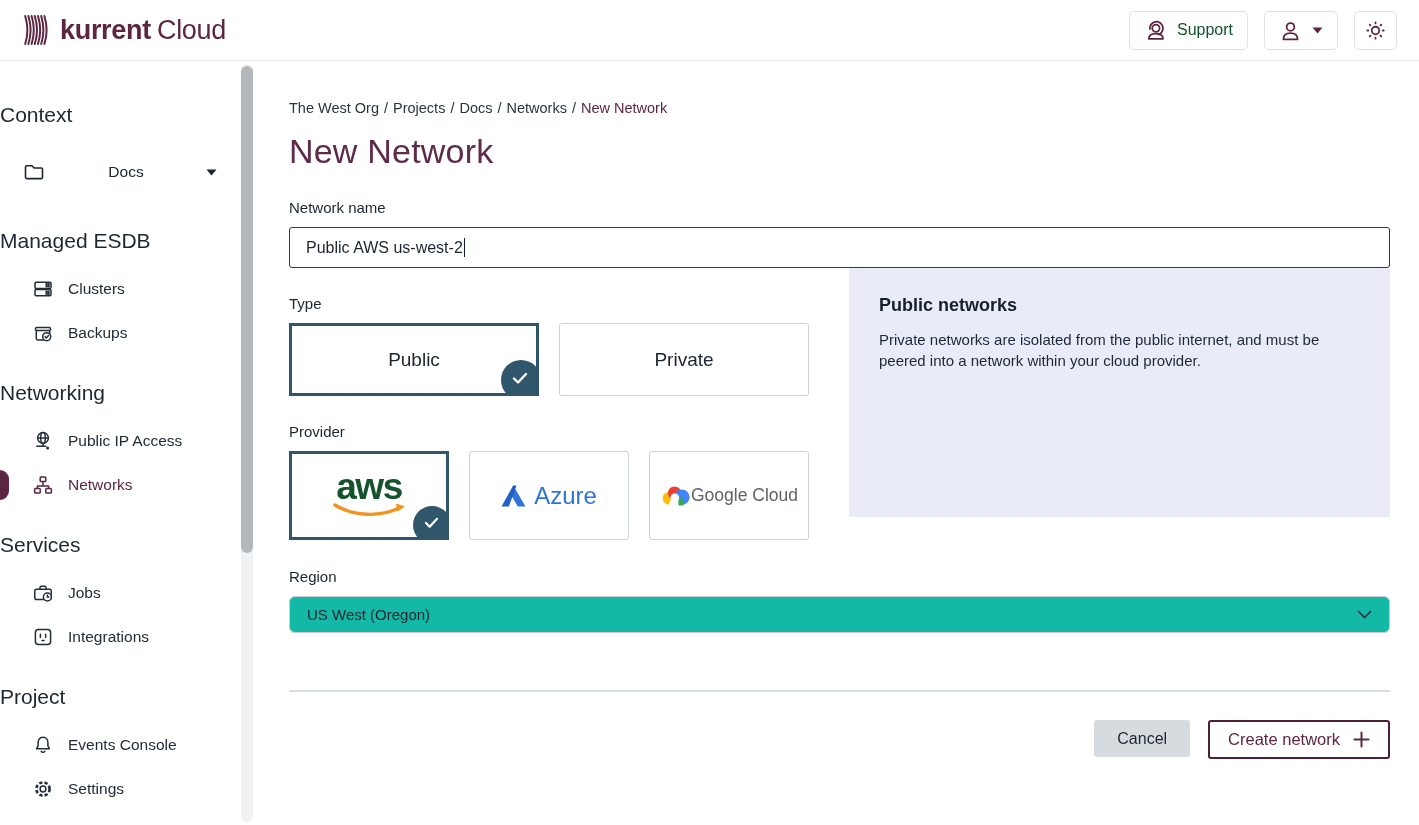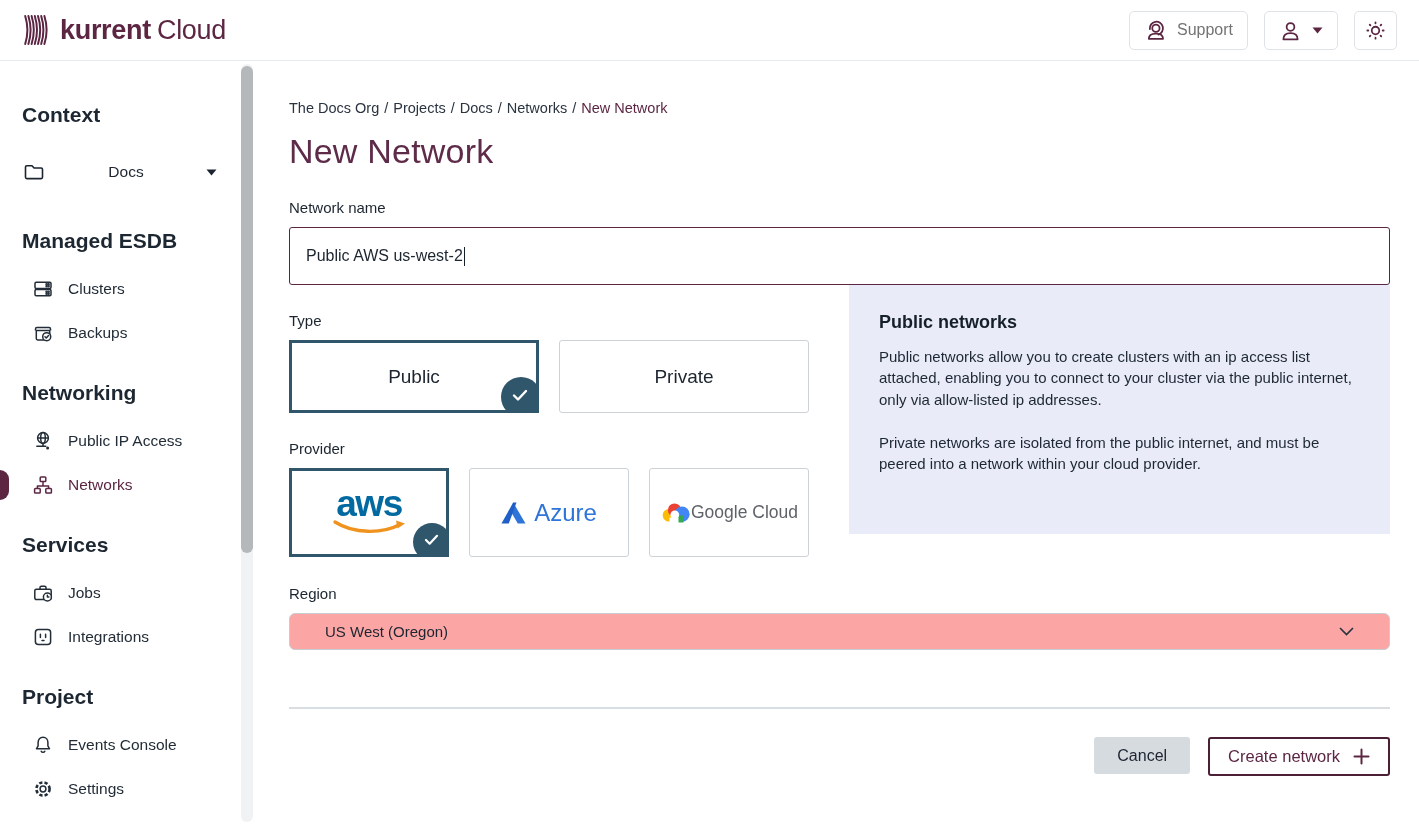--- a/index.html
+++ b/index.html
@@ -21,41 +21,41 @@
     background: #fff;
   }
   .logo { display: flex; align-items: center; gap: 9px; }
   .logo-text { font-size: 27px; color: #5c2643; letter-spacing: -0.3px; }
   .logo-text b { font-weight: 700; }
   .logo-text .light { font-weight: 400; margin-left: 6px; }
   .topbar-right { margin-left: auto; display: flex; align-items: center; gap: 16px; }
   .tb-btn {
     display: flex; align-items: center; gap: 10px;
     border: 1px solid #dfe3e7; border-radius: 5px;
-    background: #fff; color: #737373;
+    background: #fff; color: #14532d;
     height: 39px; padding: 0 14px;
     font-size: 16px; font-weight: 500; cursor: pointer;
     font-family: inherit;
   }
   .tb-btn svg { display: block; }
 
   
   .body-row { display: flex; flex: 1; min-height: 0; }
 
   
   .sidebar {
     width: 257px; flex: 0 0 257px;
     position: relative;
     padding-top: 42px;
     background: #fff;
     overflow: hidden;
   }
   .side-heading {
-    font-size: 21px; color: #1d2731; font-weight: 700;
-    padding-left: 22px; margin-bottom: 24px;
+    font-size: 21px; color: #1d2731; font-weight: 400;
+    margin-bottom: 24px;
   }
   .side-heading.mt { margin-top: 36px; }
   .context-select {
     margin: 0 40px 12px 22px;
     height: 42px; display: flex; align-items: center;
     cursor: pointer;
   }
   .context-select .lbl { flex: 1; text-align: center; font-size: 15.5px; color: #1c2530; }
   .side-item {
     display: flex; align-items: center; gap: 14px;
@@ -83,21 +83,21 @@
   .main { flex: 1; padding: 0 29px 0 32px; overflow: hidden; }
   .breadcrumb { margin-top: 39px; font-size: 14.5px; color: #2a3440; }
   .breadcrumb .sep { margin: 0 5px; }
   .breadcrumb .current { color: #5c2643; }
   .page-title {
     margin-top: 16px; font-size: 34px; font-weight: 500; color: #5e2b49;
     letter-spacing: 0.2px;
   }
   .field-label { margin-top: 28px; font-size: 15px; color: #1c2530; }
   .text-input {
-    margin-top: 11px; height: 58px; width: 100%;
+    margin-top: 11px; height: 41px; width: 100%;
     border: 1px solid #5c2643; border-radius: 3px;
     display: flex; align-items: center;
     padding: 0 16px; font-size: 16px; color: #1c2530;
     background: #fff; cursor: text;
   }
   .caret { display: inline-block; width: 1.5px; height: 19px; background: #15202b; margin-left: 1px; }
 
   .two-col { display: flex; align-items: flex-start; }
   .form-col { width: 520px; flex: 0 0 520px; }
   .cards-row { display: flex; gap: 20px; margin-top: 11px; }
@@ -111,41 +111,41 @@
   .type-card { width: 250px; height: 73px; font-size: 19px; color: #1c2530; }
   .provider-card { width: 160px; height: 89px; }
   .check-badge {
     position: absolute; right: -5px; bottom: -7px;
     width: 40px; height: 40px; border-radius: 50%;
     background: #30566b; display: flex; align-items: center; justify-content: center;
   }
   .check-badge svg { margin: -4px 2px 0 0; }
 
   .aws-logo { display: flex; flex-direction: column; align-items: center; line-height: 0.8; }
-  .aws-text { font-size: 37px; font-weight: 700; color: #0369a1; letter-spacing: -1.5px; }
+  .aws-text { font-size: 37px; font-weight: 700; color: #14532d; letter-spacing: -1.5px; }
   .azure-logo { display: flex; align-items: center; gap: 8px; }
   .azure-text { font-size: 24px; color: #2e74d9; }
   .google-logo { display: flex; align-items: center; gap: 0; }
   .google-text { font-size: 17.5px; color: #5f6368; }
 
   .info-panel {
     margin-left: auto; width: 541px;
     background: #e9ecf8; padding: 27px 30px 26px 30px;
     min-height: 249px;
   }
   .info-panel h3 { font-size: 18px; font-weight: 700; color: #16202b; margin-bottom: 13px; }
   .info-panel p { font-size: 15px; color: #1d2834; line-height: 1.42; margin-bottom: 22px; }
   .info-panel p:last-child { margin-bottom: 0; }
 
   .select-box {
     margin-top: 11px; height: 37px; width: 100%;
     border: 1px solid #c8cdd2; border-radius: 6px;
     display: flex; align-items: center;
-    padding: 0 35px; font-size: 15px; color: #1c2530;
-    background: #fca5a5; cursor: pointer;
+    padding: 0 17px; font-size: 15px; color: #1c2530;
+    background: #14b8a6; cursor: pointer;
   }
   .select-box .chev { margin-left: auto; display: flex; }
 
   .divider { margin-top: 57px; height: 2px; background: #d9dee3; }
   .footer-actions {
     margin-top: 28px; display: flex; justify-content: flex-end; gap: 18px;
   }
   .btn-cancel {
     background: #d6dbe0; color: #1c2530; border: none; border-radius: 3px;
     height: 37px; padding: 0 23px; font-size: 16px; cursor: pointer;
@@ -341,21 +341,21 @@
       </div>
 
       <div class="scroll-track">
         <div class="scroll-thumb"></div>
       </div>
     </nav>
 
     <main class="main">
 
       <div class="breadcrumb">
-        <span>The Docs Org</span><span class="sep">/</span><span>Projects</span><span class="sep">/</span><span>Docs</span><span class="sep">/</span><span>Networks</span><span class="sep">/</span><span class="current">New Network</span>
+        <span>The West Org</span><span class="sep">/</span><span>Projects</span><span class="sep">/</span><span>Docs</span><span class="sep">/</span><span>Networks</span><span class="sep">/</span><span class="current">New Network</span>
       </div>
 
       <h1 class="page-title">New Network</h1>
 
       <div class="field-label">Network name</div>
       <div class="text-input">
         <span>Public AWS us-west-2</span>
           <span class="caret"></span>
       </div>
 
@@ -412,21 +412,20 @@
                   <rect x="9.5" y="15.6" width="9" height="5.4" fill="#ffffff"></rect>
                 </svg>
                 <span class="google-text">Google Cloud</span>
               </span>
             </div>
           </div>
         </div>
 
         <aside class="info-panel">
           <h3>Public networks</h3>
-          <p>Public networks allow you to create clusters with an ip access list attached, enabling you to connect to your cluster via the public internet, only via allow-listed ip addresses.</p>
           <p>Private networks are isolated from the public internet, and must be peered into a network within your cloud provider.</p>
         </aside>
       </div>
 
       <div class="field-label">Region</div>
       <div class="select-box">
         <span>US West (Oregon)</span>
         <span class="chev">
           <svg width="15" height="9" viewBox="0 0 15 9" fill="none" stroke="#2a3440" stroke-width="1.7" stroke-linecap="round">
               <path d="M1.5 1.5 l6 6 l6 -6"></path>

